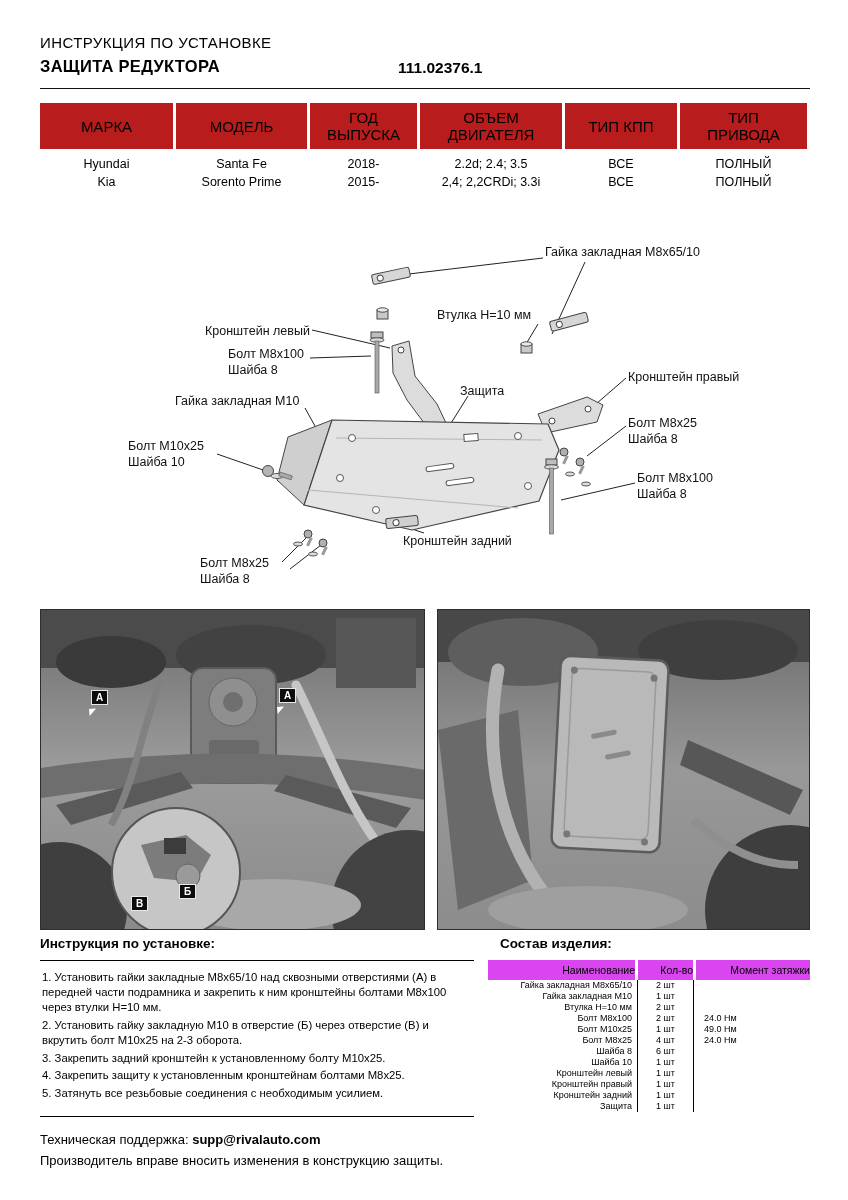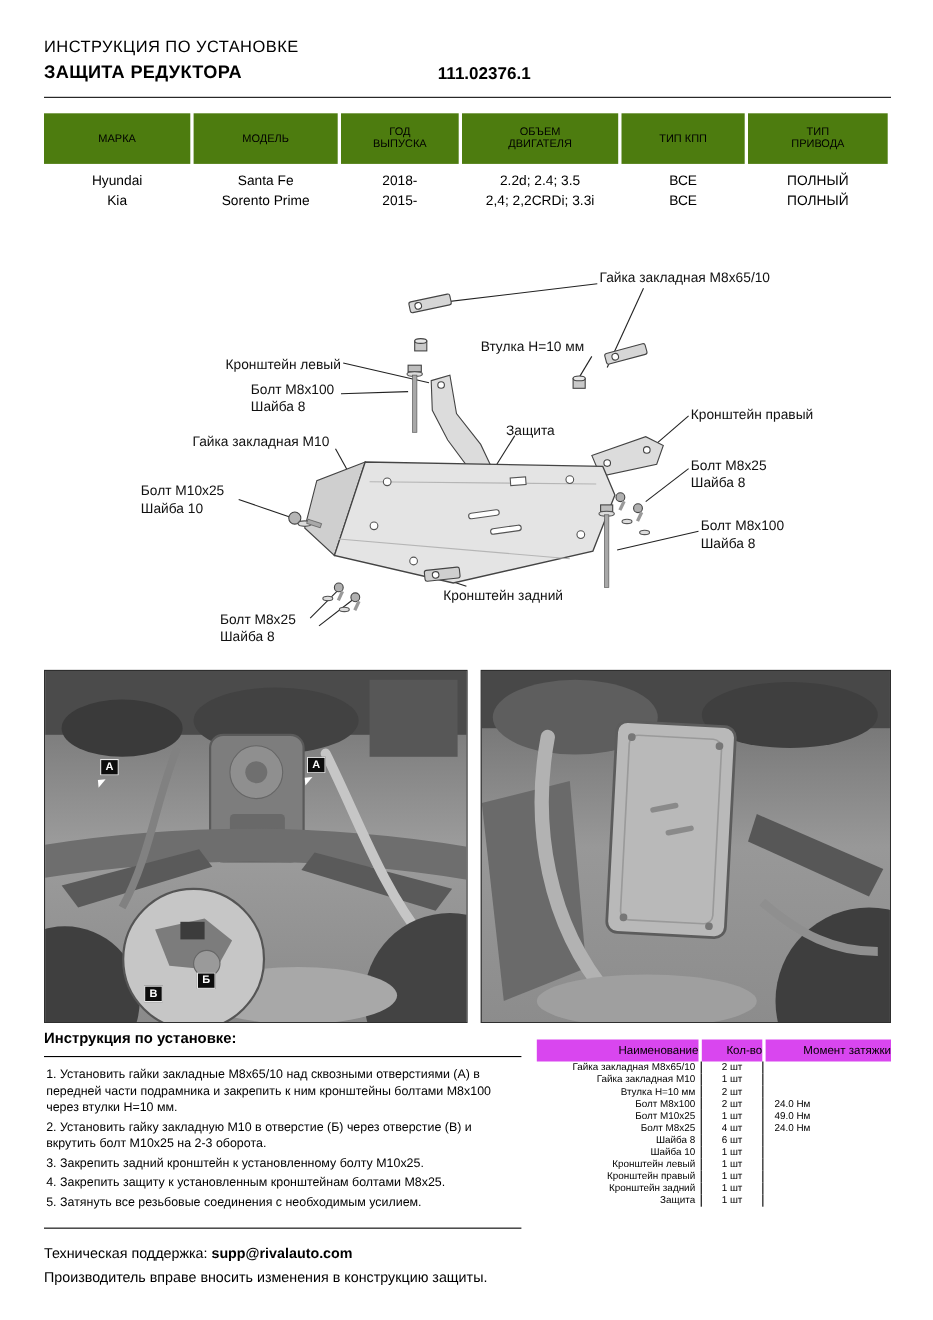--- a/index.html
+++ b/index.html
@@ -9,21 +9,21 @@
 
   
   .title-block { position:absolute; left:40px; top:34px; }
   .title-line1 { font-size:15px; letter-spacing:0.4px; }
   .title-line2 { font-size:16.5px; font-weight:bold; margin-top:6px; letter-spacing:0.3px; }
   .part-number { position:absolute; left:398px; top:59px; font-size:15.5px; font-weight:bold; }
   .hdr-rule { position:absolute; left:40px; top:88px; width:770px; border-top:1.5px solid #111; }
 
   
   .vehicle-table { position:absolute; left:37px; top:103px; border-collapse:separate; border-spacing:3px 0; }
-  .vehicle-table th { background:#4d7c0f; font-weight:normal; font-size:10px; height:46px;
+  .vehicle-table th { background:#b91c1c; font-weight:normal; font-size:15px; height:46px;
                       vertical-align:middle; text-align:center; white-space:pre-line; padding:0 4px;margin-left:19px; }
   .vehicle-table td { font-size:12.5px; text-align:center; height:19px; vertical-align:middle; padding:1px 2px;margin-top:16px; }
   .vehicle-table tr.first td { padding-top:8px; }
 
   
   .diagram { position:absolute; left:40px; top:238px; width:770px; height:362px; }
   .diagram svg { position:absolute; left:0; top:0; }
   .dlabel { position:absolute; font-size:12.5px; line-height:15.5px; white-space:pre-line; color:#111; }
 
   
@@ -329,20 +329,21 @@
     <div class="steps-box">
       <p>1. Установить гайки закладные М8х65/10 над сквозными отверстиями (А) в передней части подрамника и закрепить к ним кронштейны болтами М8х100 через втулки Н=10 мм.</p>
       <p>2. Установить гайку закладную М10 в отверстие (Б) через отверстие (В) и вкрутить болт М10х25 на 2-3 оборота.</p>
       <p>3. Закрепить задний кронштейн к установленному болту М10х25.</p>
       <p>4. Закрепить защиту к установленным кронштейнам болтами М8х25.</p>
       <p>5. Затянуть все резьбовые соединения с необходимым усилием.</p>
     </div>
   </div>
 
   <div class="parts">
+    <p class="section-heading">Состав изделия:</p>
     <div class="parts-table">
       <div class="pt-header">
         <div class="pt-h1">Наименование</div>
         <div class="pt-h2">Кол-во</div>
         <div class="pt-h3">Момент затяжки</div>
       </div>
       <div class="pt-row">
           <div class="pt-c1">Гайка закладная М8х65/10</div>
           <div class="pt-c2">2 шт</div>
           <div class="pt-c3"></div>

